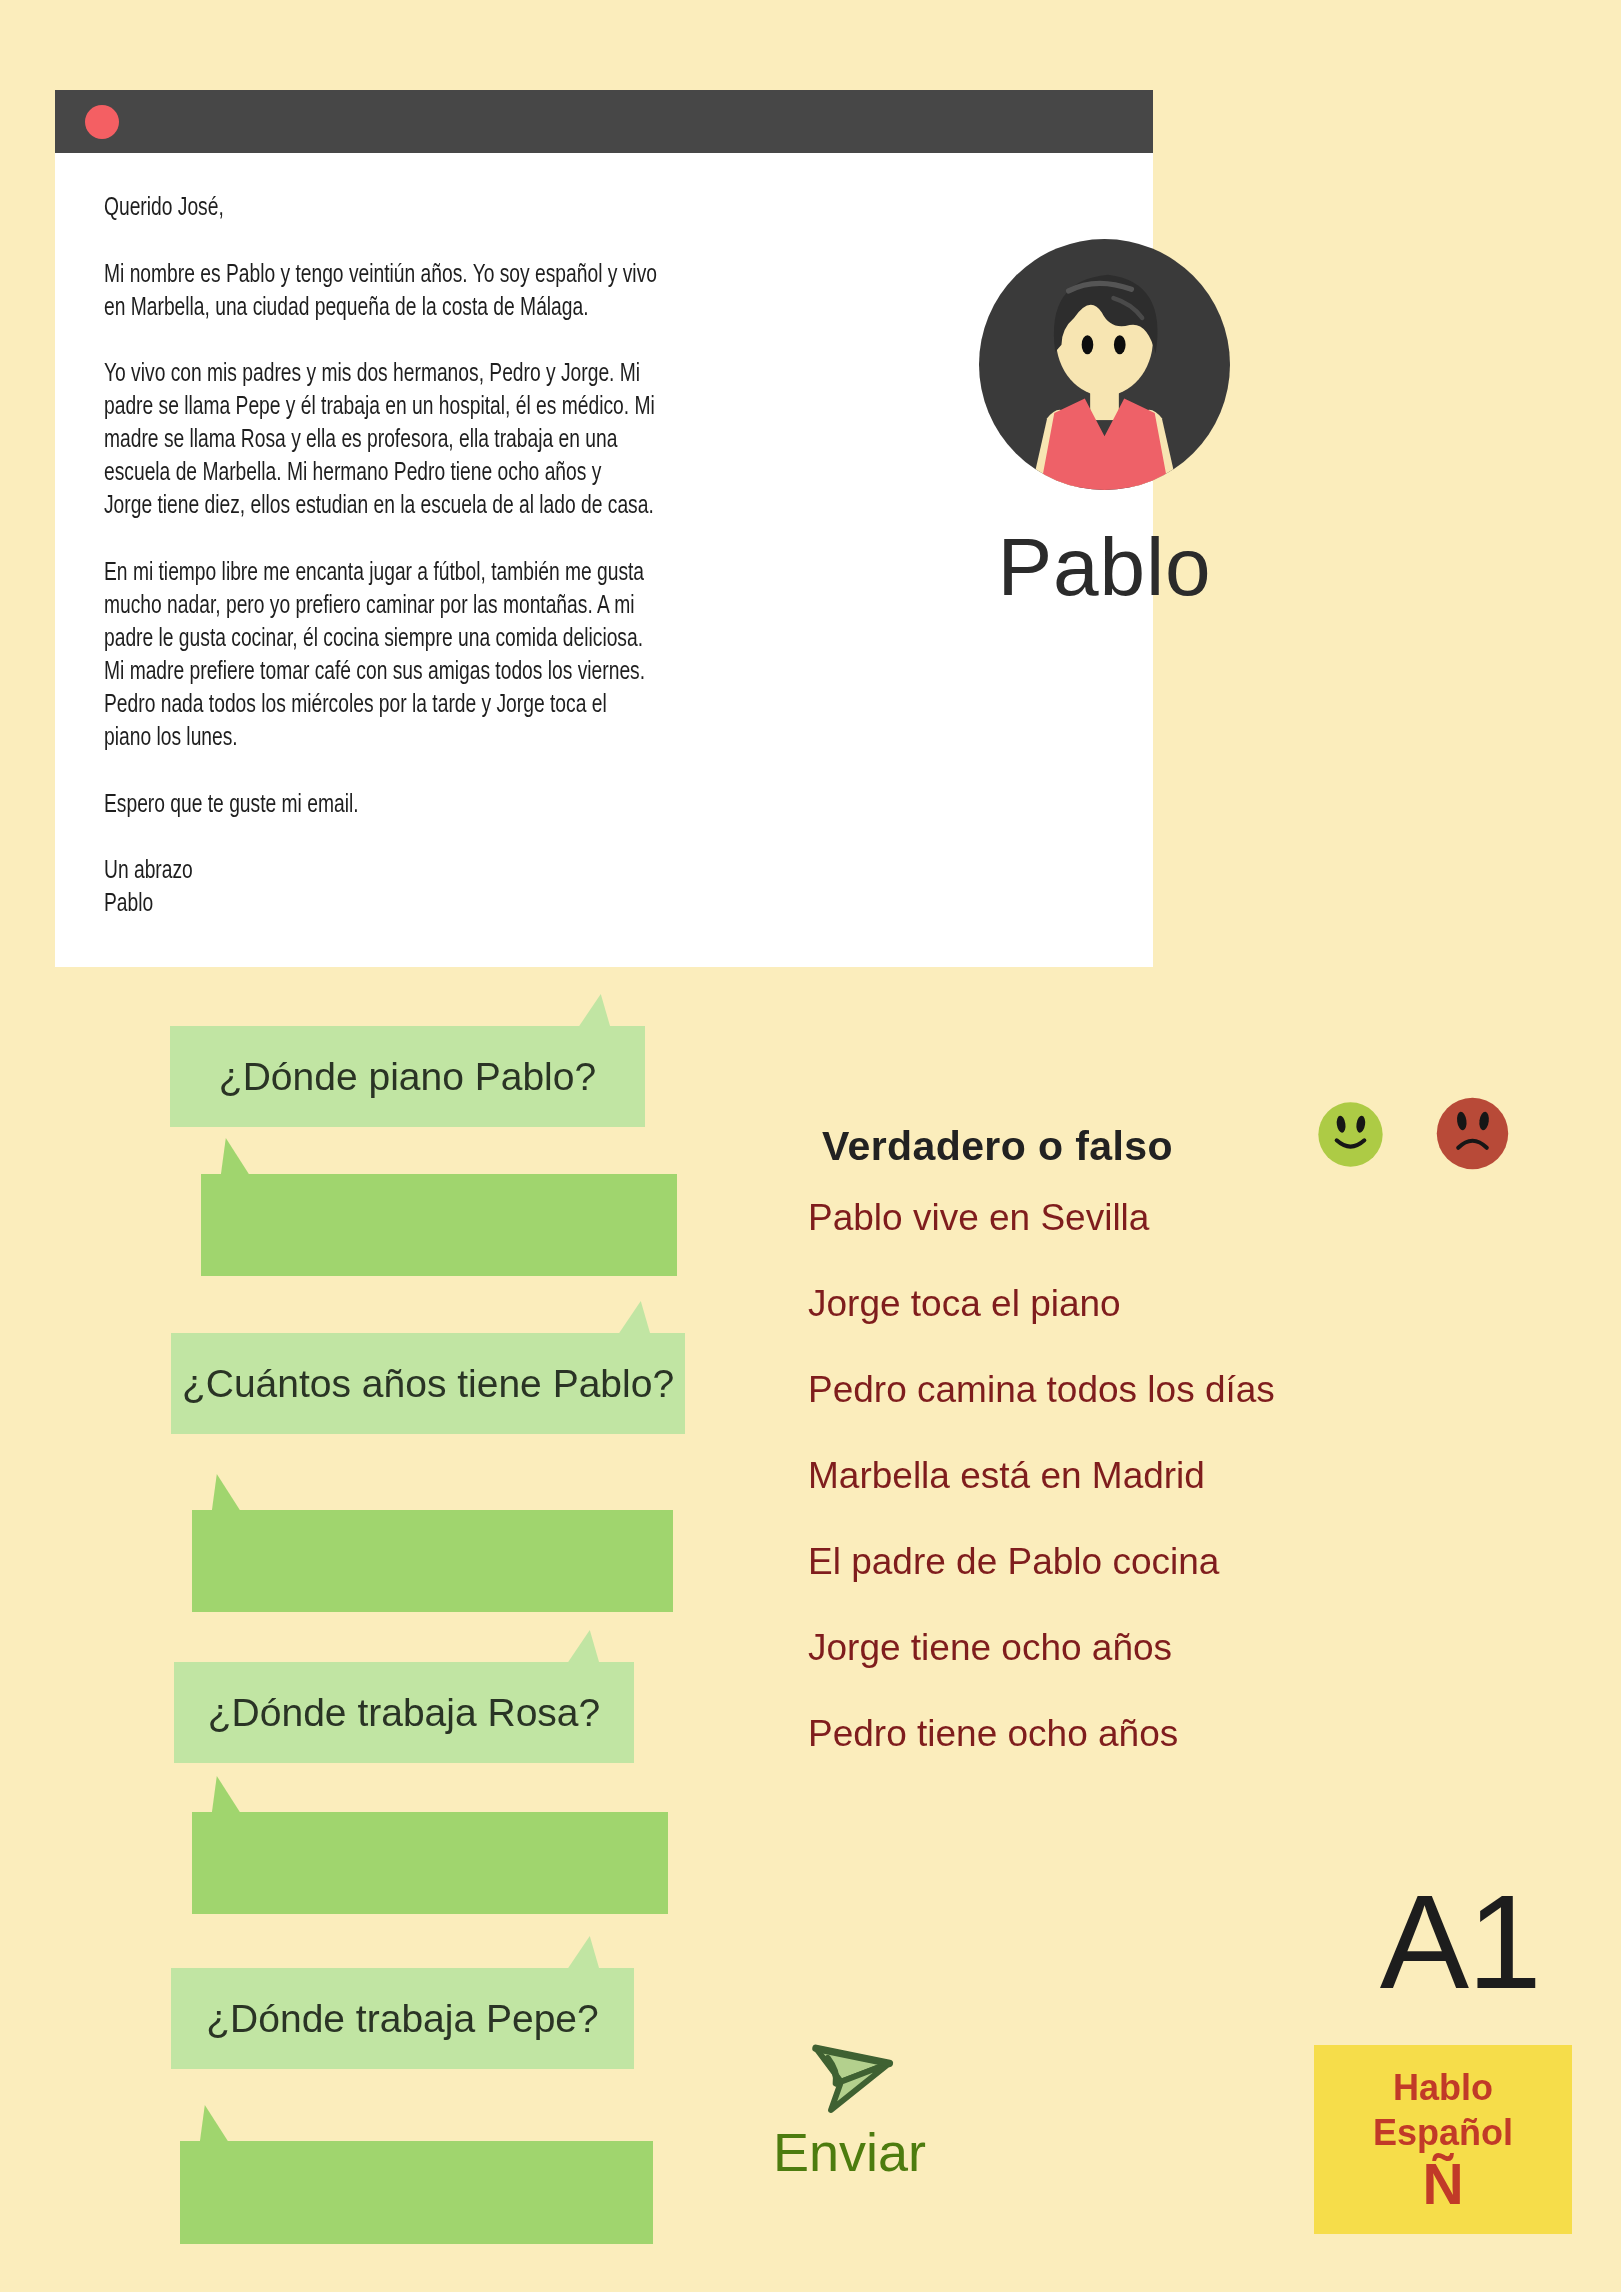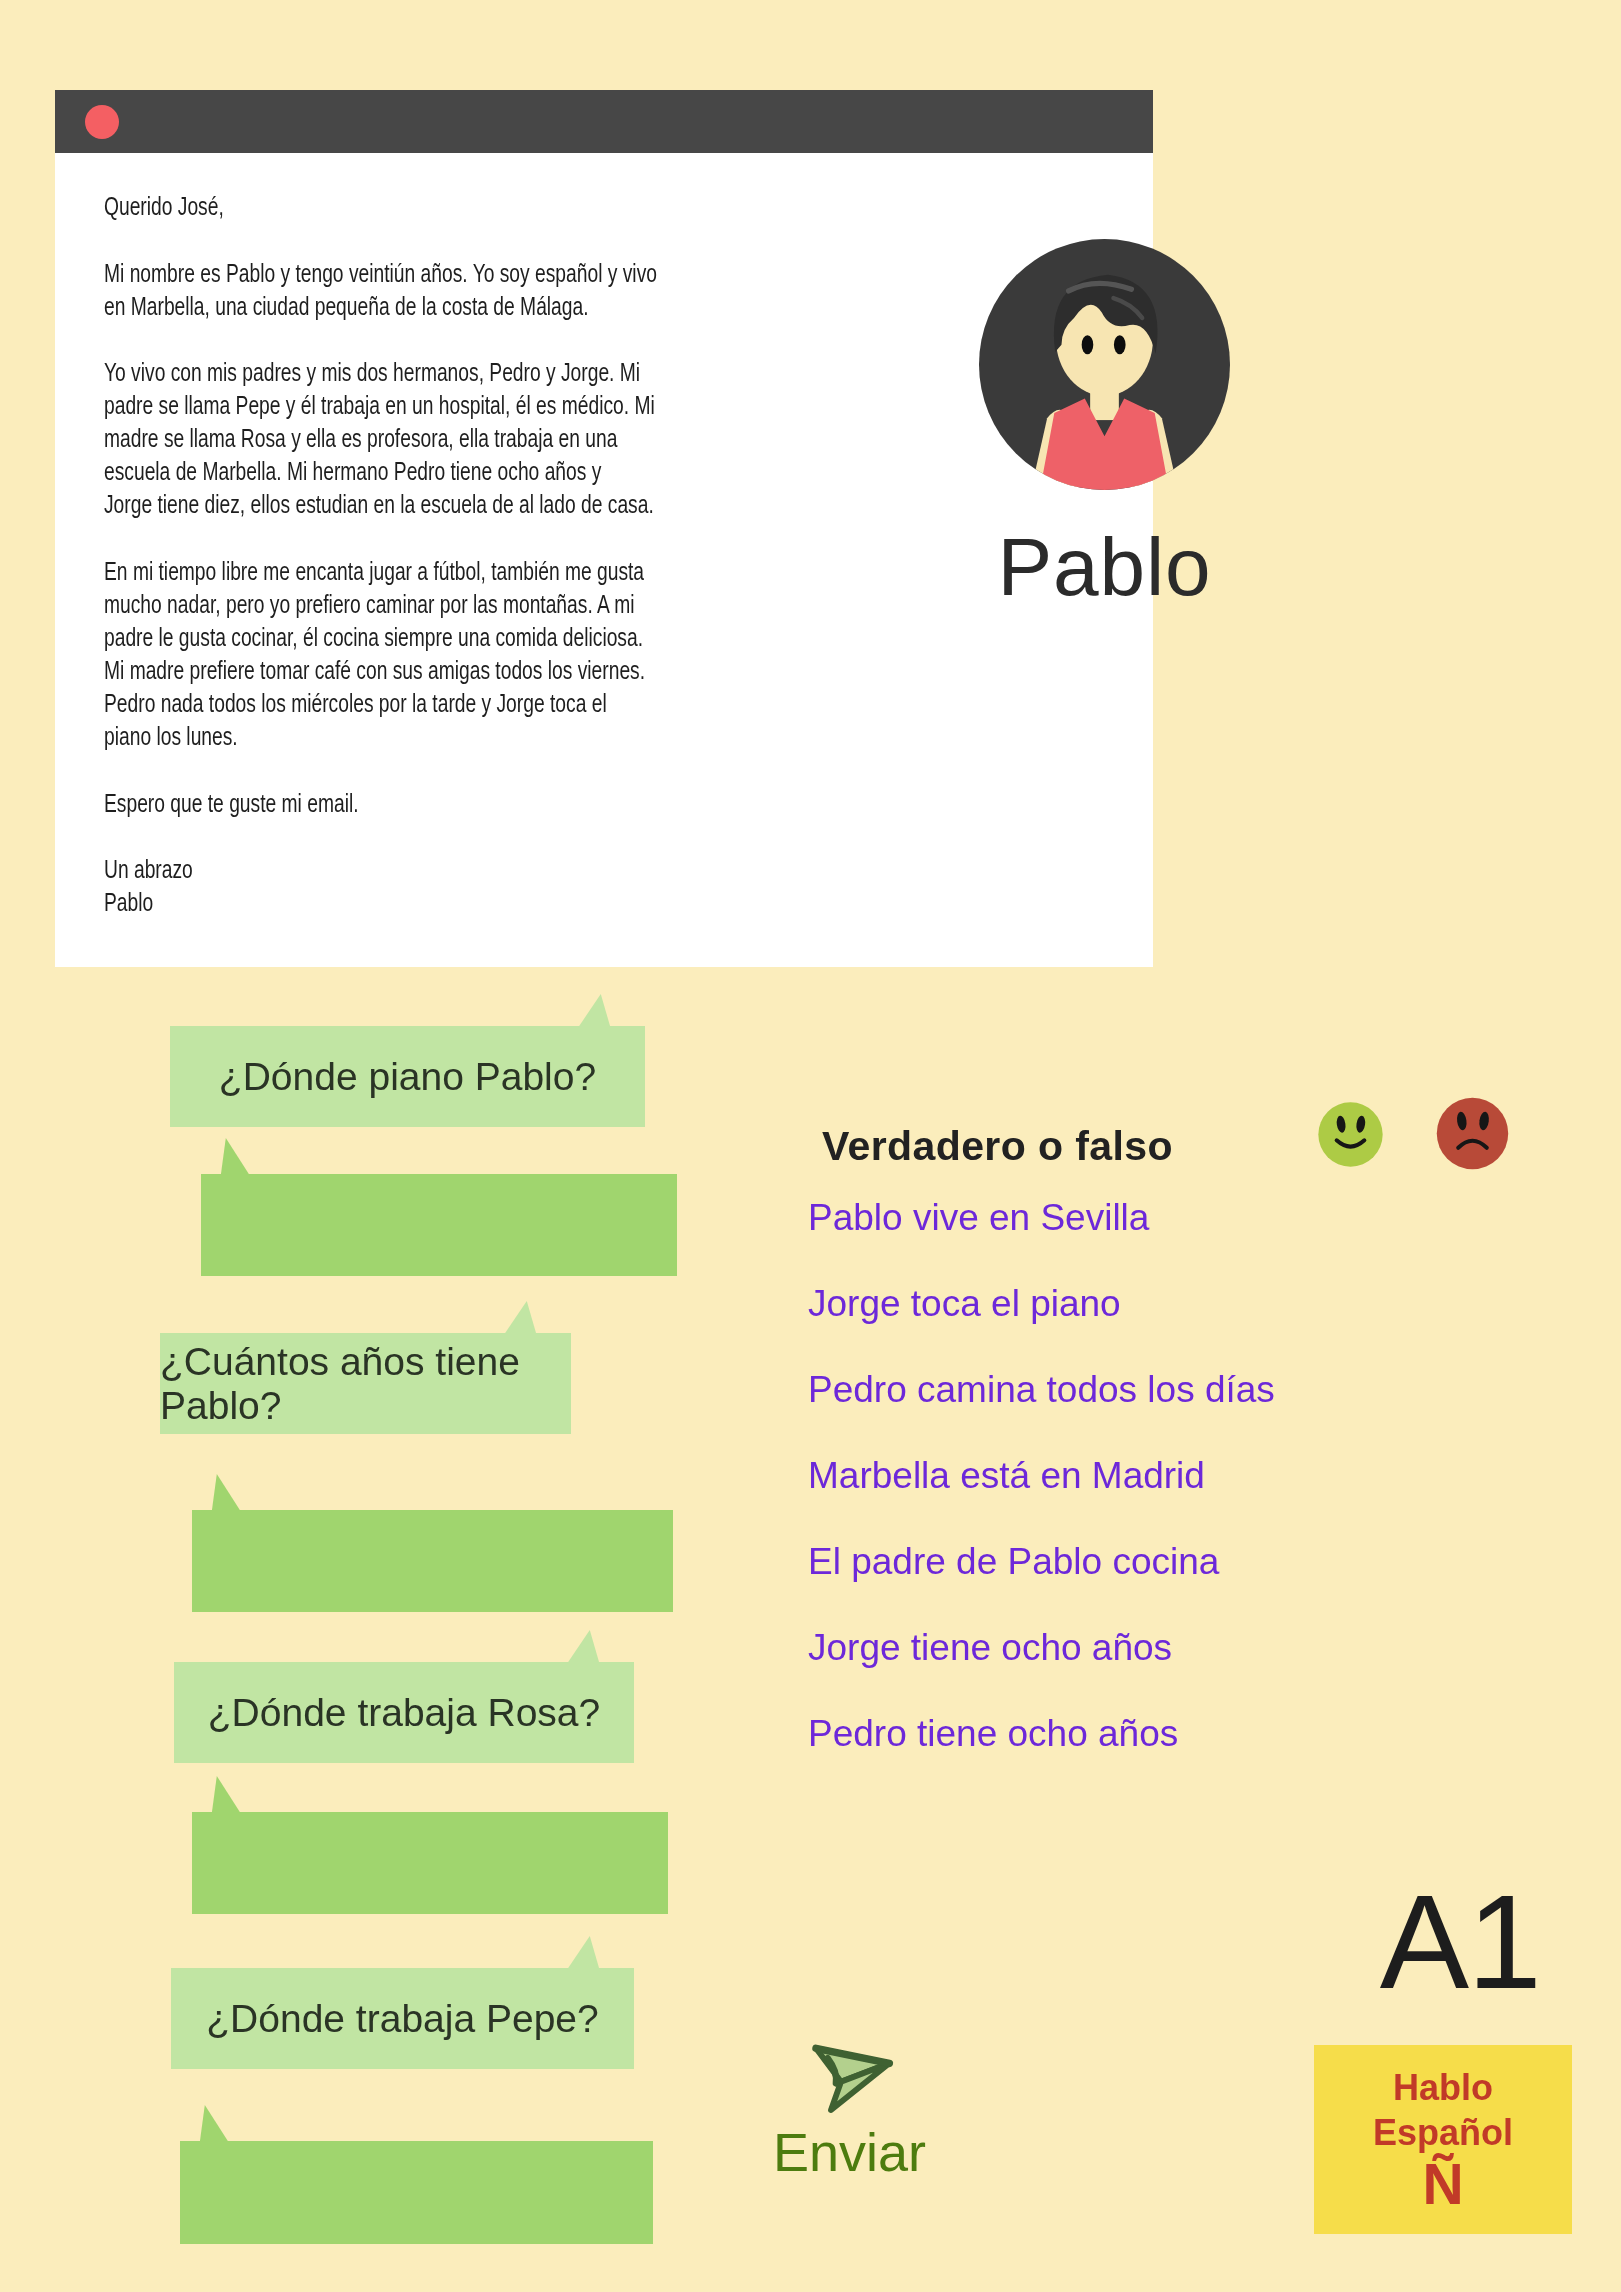--- a/index.html
+++ b/index.html
@@ -56,21 +56,21 @@
   }
 
   
   .vf-title{
     position:absolute;left:808px;top:1109px;margin:14px;
     font-size:41px;font-weight:bold;color:#222222;letter-spacing:0.4px;
   }
   .smiley{position:absolute;}
   .vf-list{position:absolute;left:808px;top:1197px;width:555px;}
   .vf-item{
-    height:86px;font-size:37px;line-height:41px;color:#6d28d9;
+    height:86px;font-size:37px;line-height:41px;color:#7f1d1d;
   }
 
   
   .plane{position:absolute;left:802px;top:2040px;width:93px;height:75px;}
   .send-label{
     position:absolute;left:751px;top:2121px;width:197px;
     text-align:center;font-size:54px;color:#4d7c0f;
   }
   .level-badge{
     position:absolute;left:1343px;top:1865px;width:197px;
@@ -145,21 +145,21 @@
   </div>
 
   <div class="qbubble" style="left:170px;top:1026px;width:475px;height:101px">
     <span>¿Dónde piano Pablo?</span>
     <i class="qtail"></i>
   </div>
   <div class="abox" style="left:201px;top:1174px;width:476px;height:102px">
     <i class="atail"></i>
   </div>
 
-  <div class="qbubble" style="left:160px;top:1333px;width:411px;height:101px">
+  <div class="qbubble" style="left:171px;top:1333px;width:514px;height:101px">
     <span>¿Cuántos años tiene Pablo?</span>
     <i class="qtail"></i>
   </div>
   <div class="abox" style="left:192px;top:1510px;width:481px;height:102px">
     <i class="atail"></i>
   </div>
 
   <div class="qbubble" style="left:174px;top:1662px;width:460px;height:101px">
     <span>¿Dónde trabaja Rosa?</span>
     <i class="qtail"></i>

